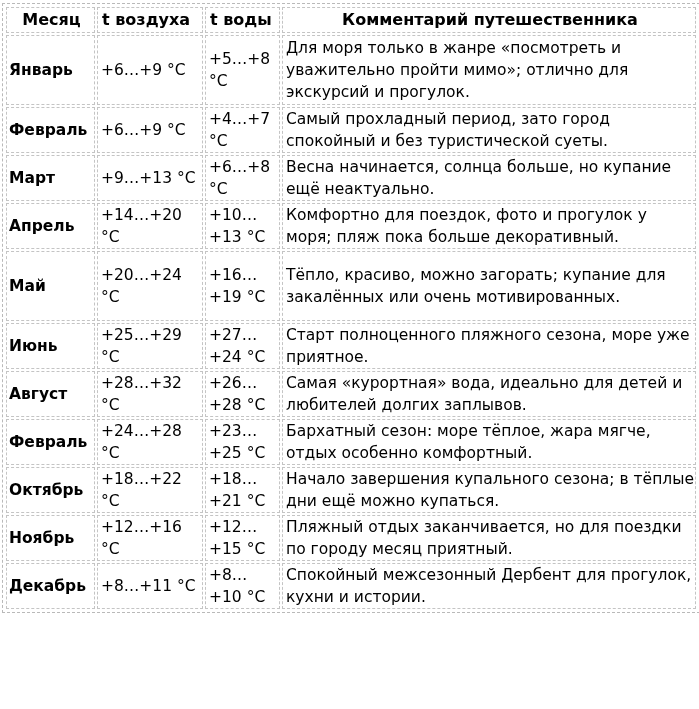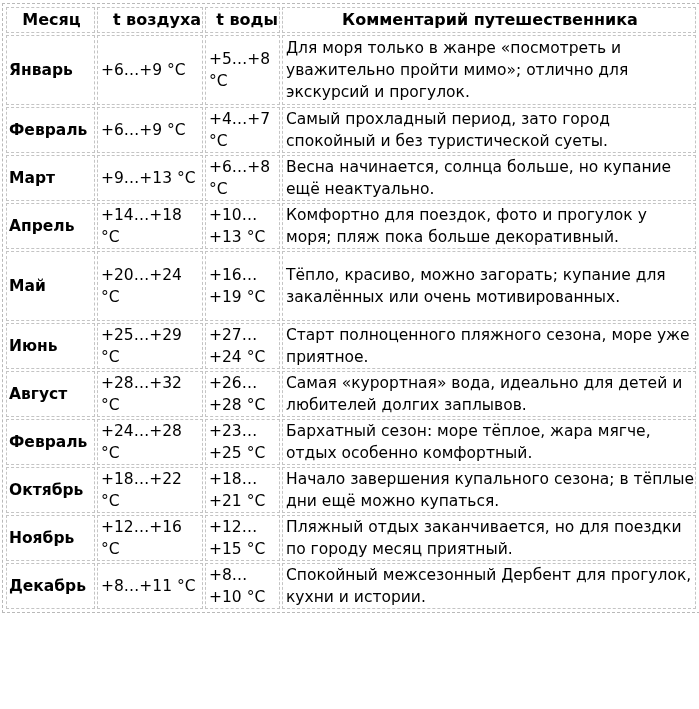--- a/index.html
+++ b/index.html
@@ -41,21 +41,21 @@
       padding: 0 1px 0 3px;
     }
     th {
       font-weight: bold;
       font-size: 16px;
       height: 24px;
       line-height: 22px;
       text-align: center;
       white-space: nowrap;
     }
-    th.left { text-align: right; padding-left: 4px; }
+    th.left { text-align: left; padding-left: 4px; }
     td.month { padding-left: 2px; font-weight: bold; }
     td.comment { padding-left: 3px; }
   </style>
 </head>
 <body>
 
 <div class="wrap">
   <table>
     <colgroup>
       <col class="c1">
@@ -85,21 +85,21 @@
         <td class="comment">Самый прохладный период, зато город спокойный и без туристической суеты.</td>
       </tr>
       <tr style="height:46px">
         <td class="month">Март</td>
         <td>+9…+13 °C</td>
         <td>+6…+8 °C</td>
         <td class="comment">Весна начинается, солнца больше, но купание ещё неактуально.</td>
       </tr>
       <tr style="height:46px">
         <td class="month">Апрель</td>
-        <td>+14…+18 °C</td>
+        <td>+14…+20 °C</td>
         <td>+10… +13 °C</td>
         <td class="comment">Комфортно для поездок, фото и прогулок у моря; пляж пока больше декоративный.</td>
       </tr>
       <tr style="height:70px">
         <td class="month">Май</td>
         <td>+20…+24 °C</td>
         <td>+16… +19 °C</td>
         <td class="comment">Тёпло, красиво, можно загорать; купание для закалённых или очень мотивированных.</td>
       </tr>
       <tr style="height:46px">

